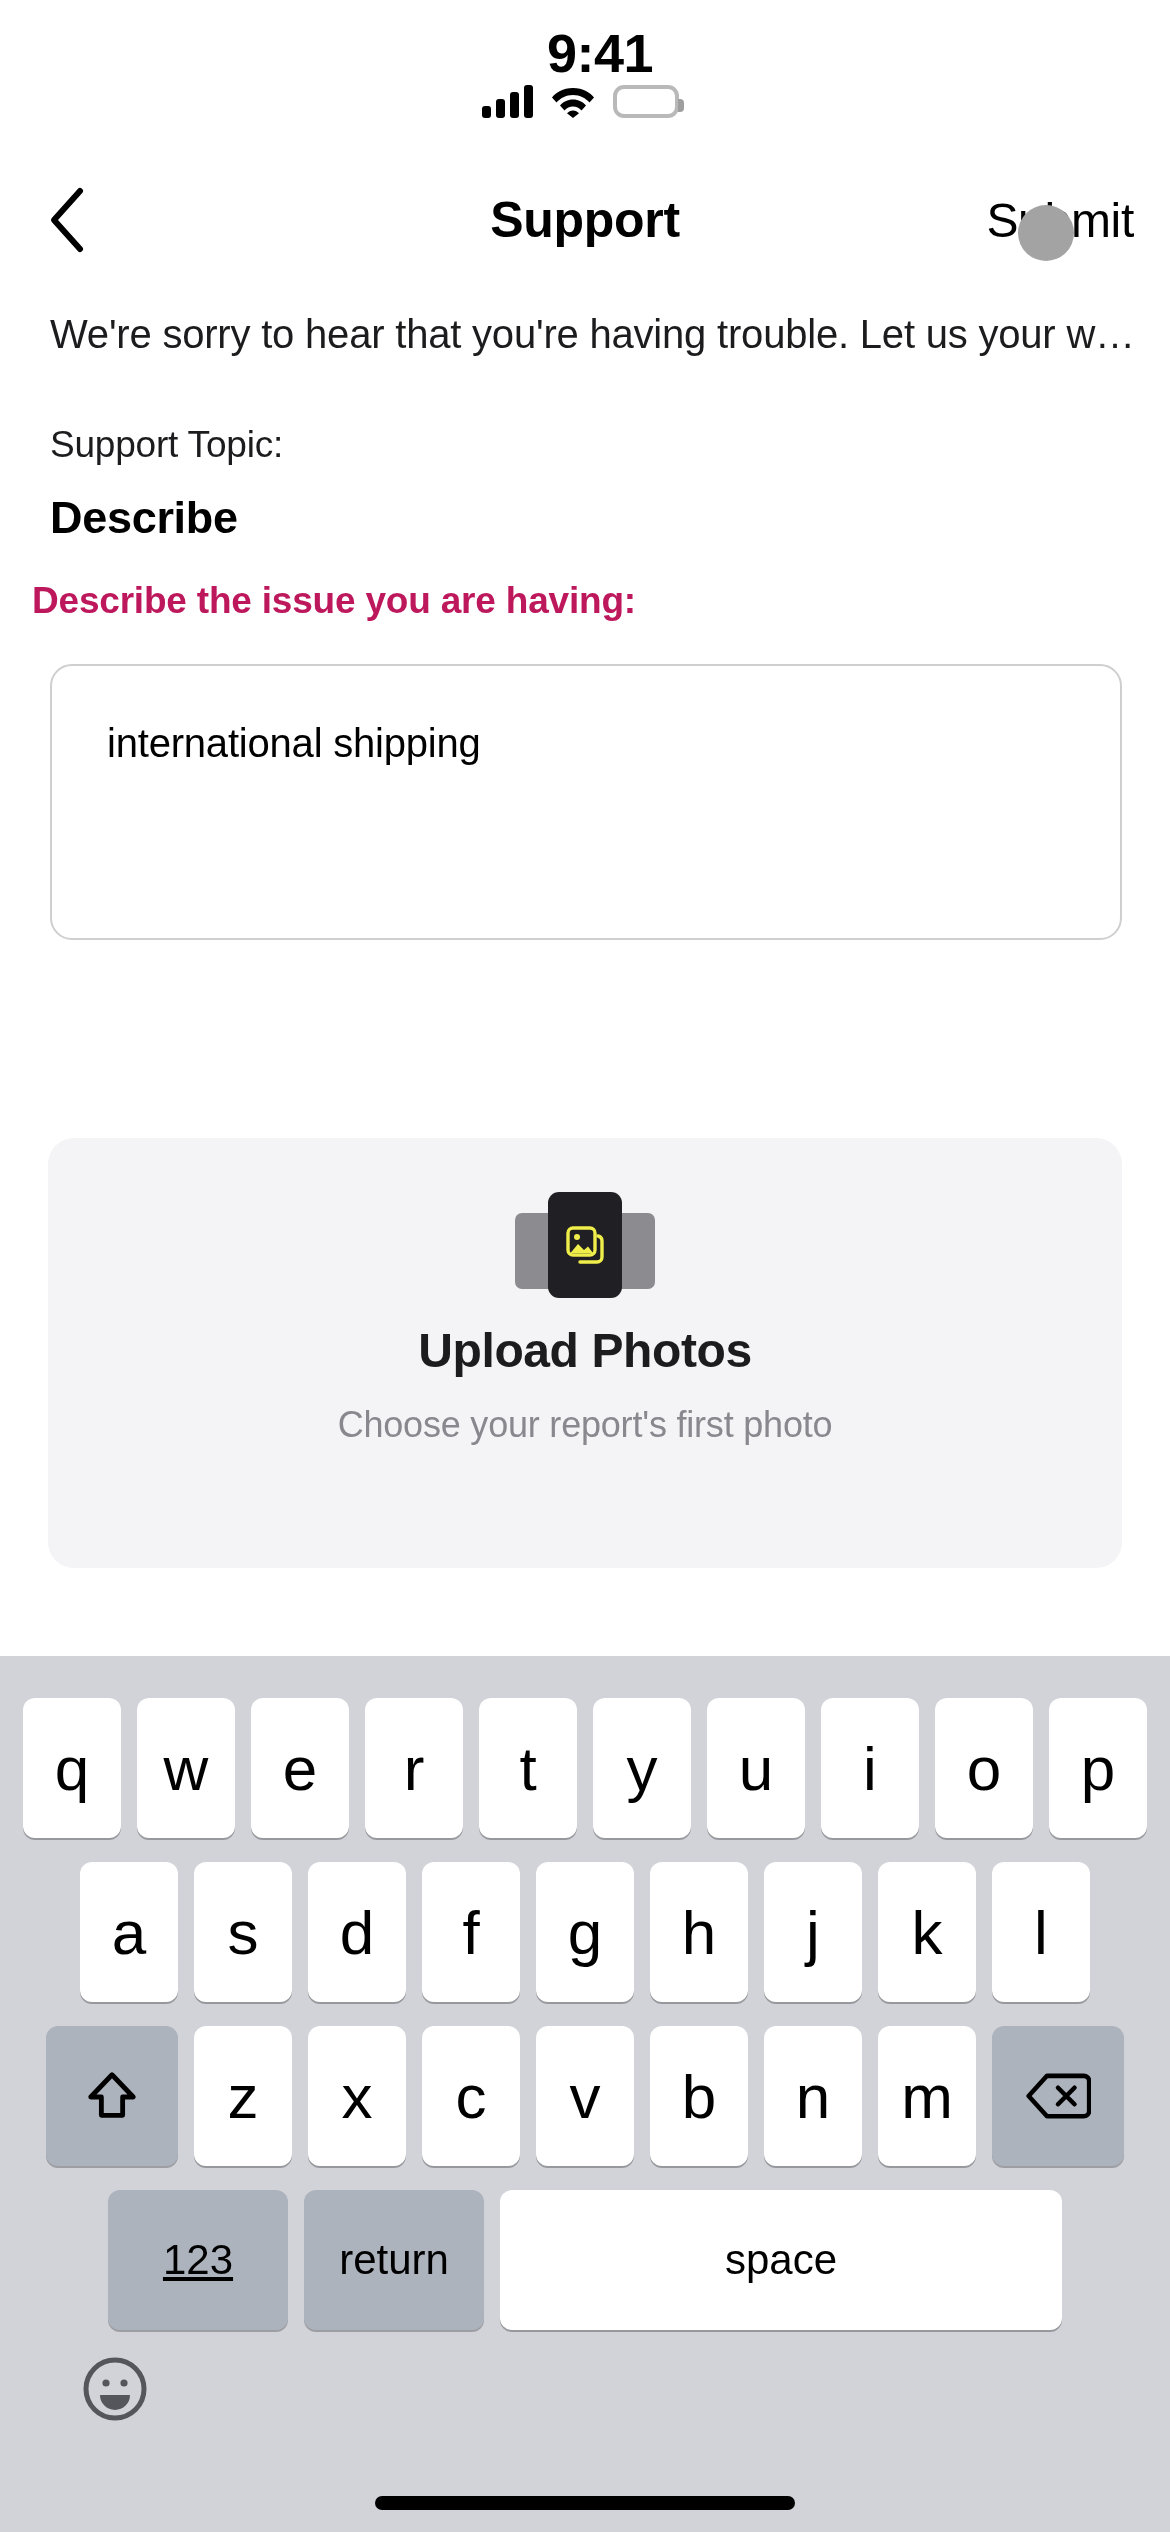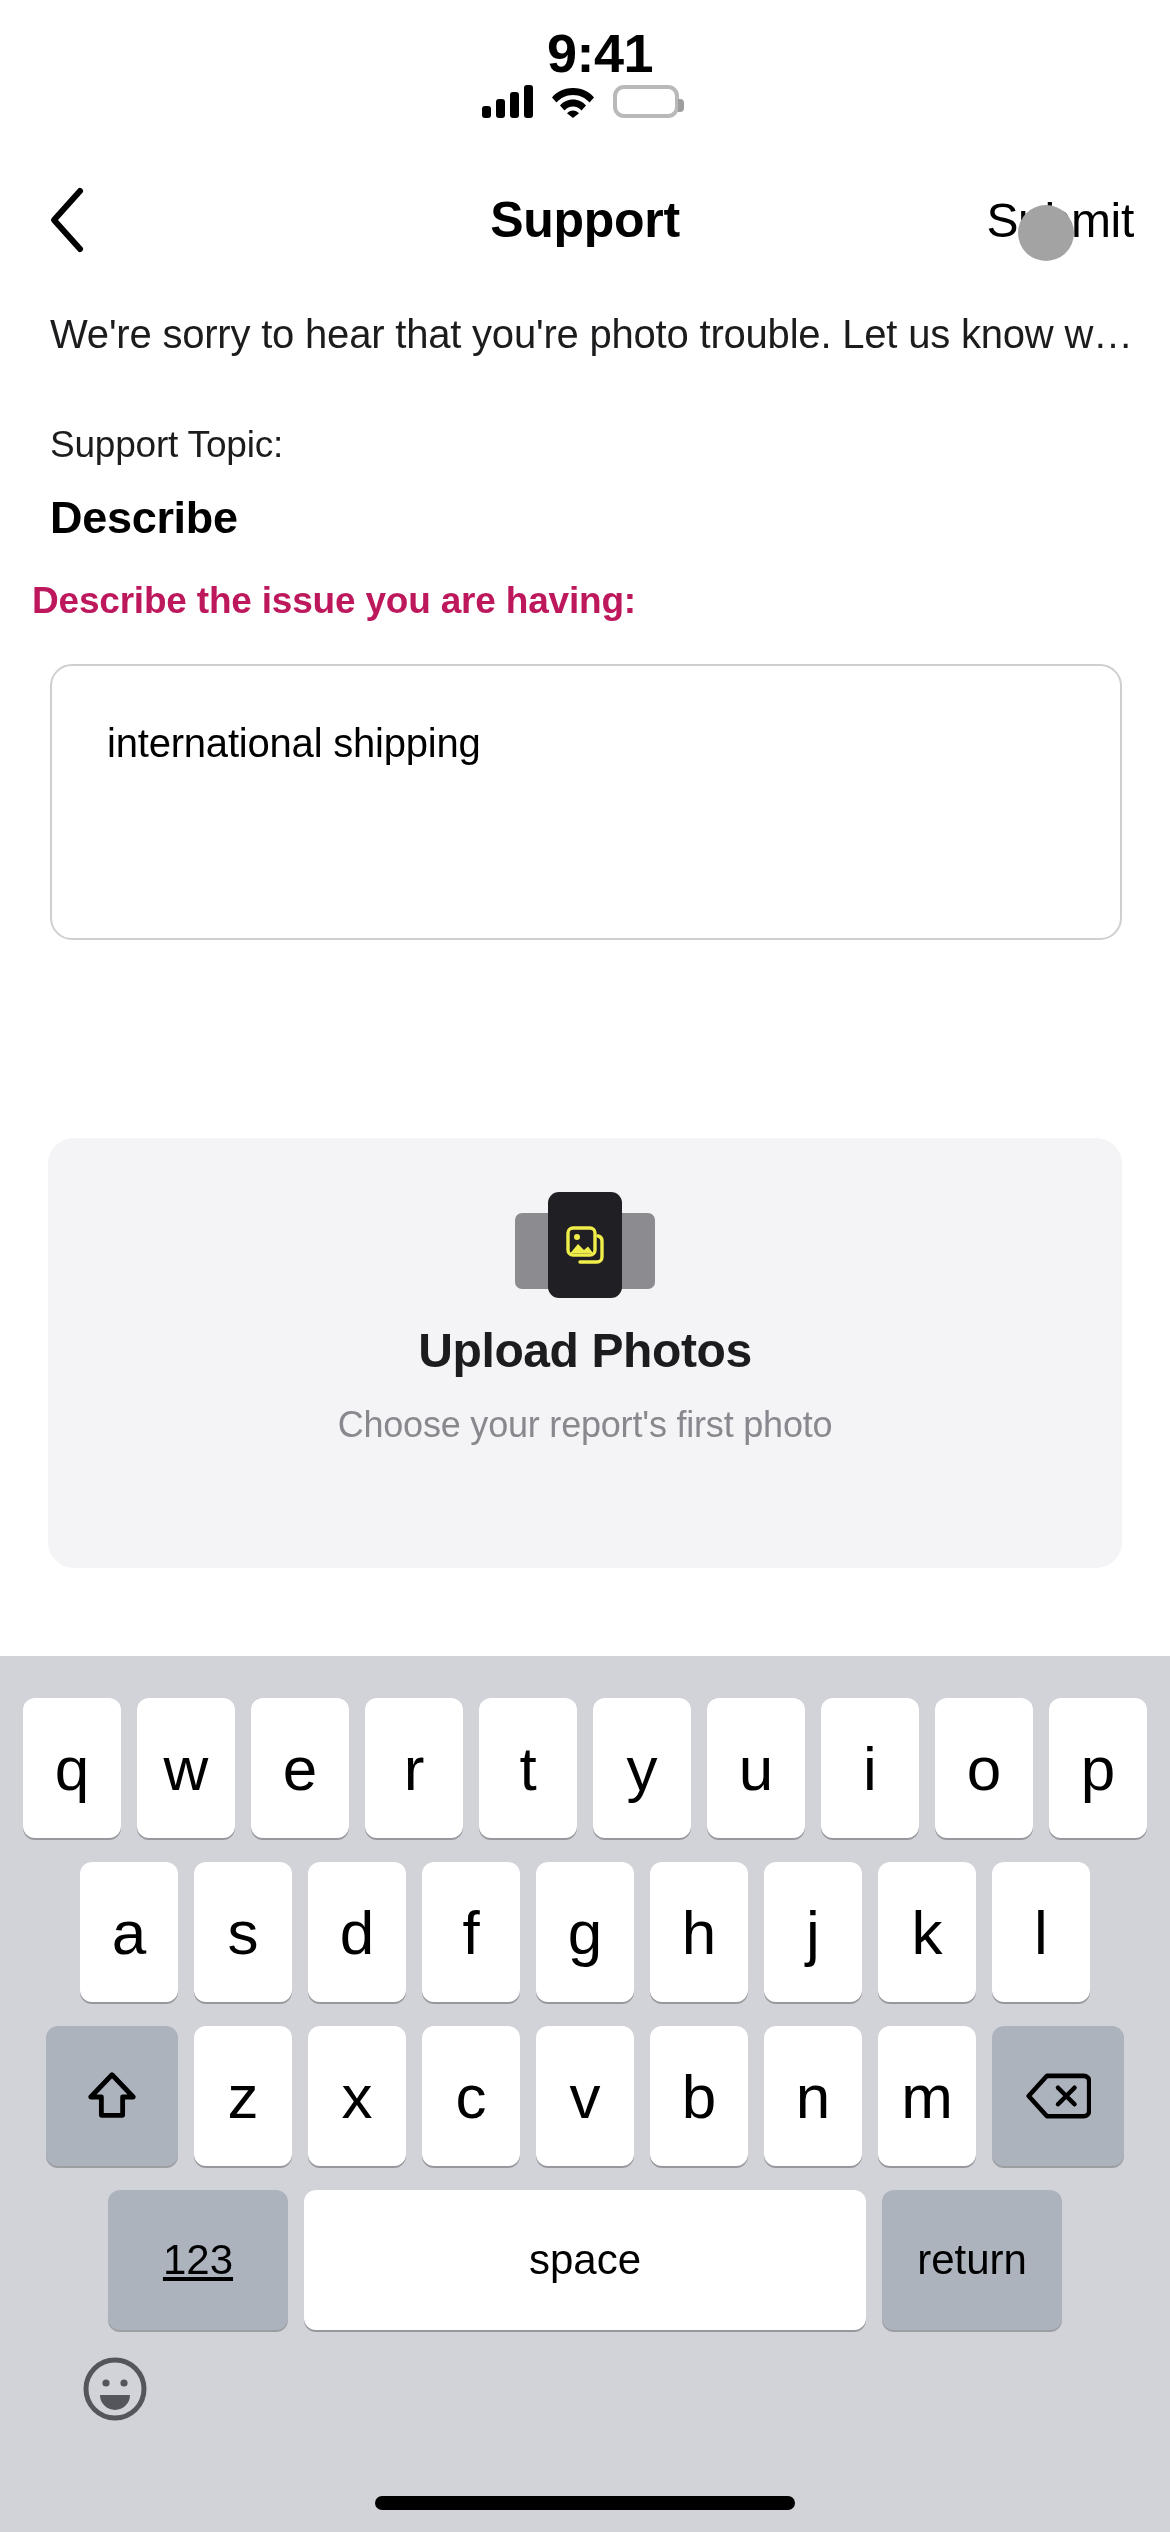--- a/index.html
+++ b/index.html
@@ -332,21 +332,21 @@
           <path d="M34 5 L8 34 L34 63" fill="none" stroke="#000" stroke-width="6" stroke-linecap="round" stroke-linejoin="round"></path>
         </svg>
       </span>
     </div>
     <div class="nav-title">Support</div>
     <div class="nav-submit">Submit</div>
   </div>
 
   <div class="cursor-dot"></div>
 
-  <div class="intro-text">We're sorry to hear that you're photo trouble. Let us know w…</div>
+  <div class="intro-text">We're sorry to hear that you're having trouble. Let us your w…</div>
 
   <div class="topic-label">Support Topic:</div>
   <div class="topic-value">Describe</div>
 
   <div class="describe-label">Describe the issue you are having:</div>
 
   <div class="issue-box">
     <div class="issue-text">international shipping</div>
   </div>
 
@@ -414,22 +414,22 @@
           <svg viewBox="0 0 72 56" width="66" height="52">
             <path d="M24 6 H64 a6 6 0 0 1 6 6 V44 a6 6 0 0 1 -6 6 H24 L4 28 Z" fill="none" stroke="#000" stroke-width="5" stroke-linejoin="round"></path>
             <path d="M36 19 L54 37 M54 19 L36 37" stroke="#000" stroke-width="5" stroke-linecap="round"></path>
           </svg>
         </span>
       </div>
     </div>
 
     <div class="kb-row r4">
       <div class="key gray num">123</div>
+      <div class="key gray return">return</div>
       <div class="key space">space</div>
-      <div class="key gray return">return</div>
     </div>
 
     <div class="kb-bottom">
       <div class="emoji-key">
         <span>
           <svg viewBox="0 0 66 66">
             <circle cx="33" cy="33" r="29" fill="none" stroke="#55565c" stroke-width="5"></circle>
             <circle cx="24" cy="27" r="3.6" fill="#55565c"></circle>
             <circle cx="42" cy="27" r="3.6" fill="#55565c"></circle>
             <path d="M18 39 H48 A15 15 0 0 1 18 39 Z" fill="#55565c"></path>

